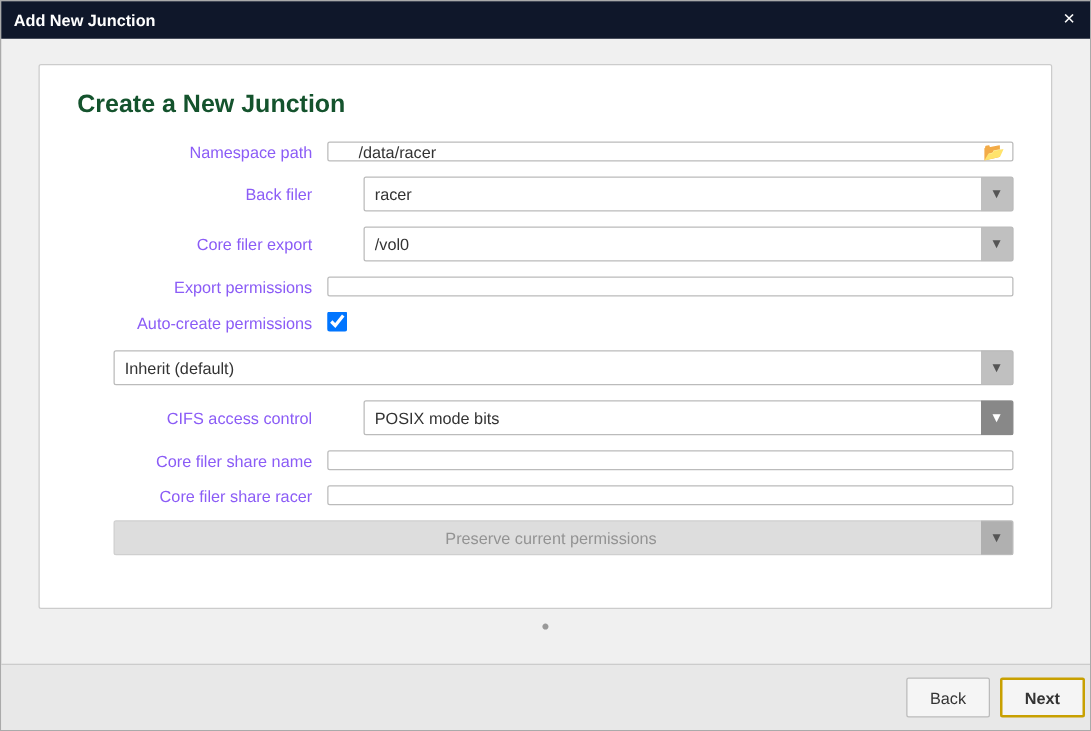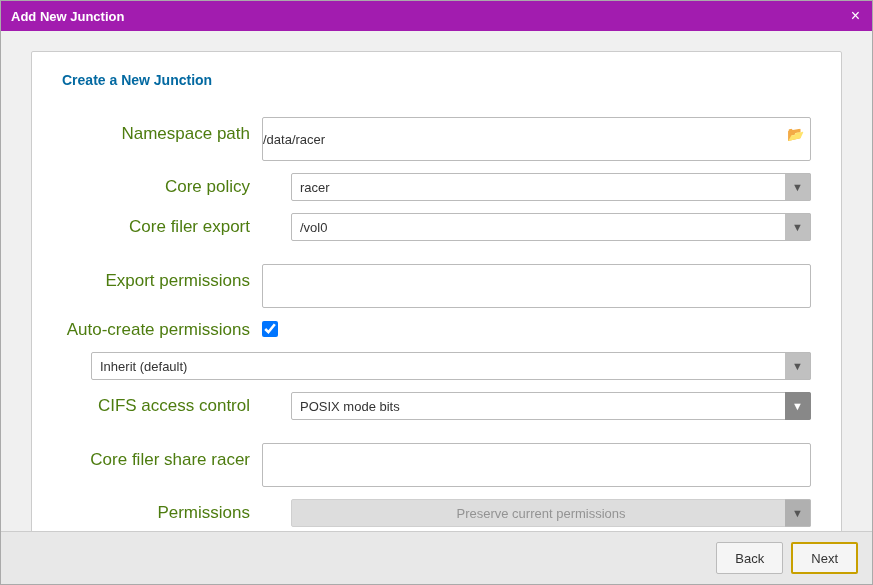--- a/index.html
+++ b/index.html
@@ -16,21 +16,21 @@
     .dialog {
       width: 873px;
       height: 585px;
       background: #f0f0f0;
       border: 1px solid #aaa;
       display: flex;
       flex-direction: column;
       position: relative;
     }
     .dialog-titlebar {
-      background: #a21caf;
+      background: #0f172a;
       color: #fff;
       padding: 7px 10px;
       display: flex;
       justify-content: space-between;
       align-items: center;
       font-size: 13px;
       font-weight: bold;
     }
     .dialog-close {
       color: #fff;
@@ -46,51 +46,50 @@
       padding: 20px 30px;
       overflow: auto;
     }
     .form-section {
       border: 1px solid #ccc;
       background: #fff;
       padding: 20px 30px 30px 30px;
       border-radius: 2px;
     }
     .section-title {
-      font-size: 14px;
+      font-size: 20px;
       font-weight: bold;
-      color: #0369a1;
+      color: #14532d;
       margin-bottom: 18px;
     }
     .form-row {
       display: flex;
       align-items: center;
       margin-bottom: 12px;
     }
     .form-label {
       width: 200px;
       text-align: right;
       padding-right: 12px;
-      color: #4d7c0f;
-      font-size: 17px;
+      color: #8b5cf6;
+      font-size: 13px;
       flex-shrink: 0;
     }
     .form-control {
       flex: 1;
     }
     input[type="text"] {
       width: 100%;
-      height: 44px;
+      height: 16px;
       border: 1px solid #bbb;
-      padding: 4px 0;
+      padding: 4px 24px;
       font-size: 13px;
       background: #fff;
       border-radius: 2px;
       color: #333;
-      margin-top: 11px;
     }
     input[type="text"]:read-only {
       background: #f5f5f5;
     }
     .namespace-input-wrapper {
       position: relative;
       display: flex;
       align-items: center;
     }
     .namespace-input-wrapper input {
@@ -154,40 +153,40 @@
       border-color: #888;
     }
     input[type="checkbox"] {
       width: 16px;
       height: 16px;
       cursor: pointer;
     }
     .dialog-footer {
       background: #e8e8e8;
       border-top: 1px solid #ccc;
-      padding: 10px 14px;
+      padding: 10px 4px;
       display: flex;
       justify-content: flex-end;
       align-items: center;
       gap: 8px;
     }
     .btn {
       height: 32px;
       padding: 0 18px;
       font-size: 13px;
       border: 1px solid #bbb;
       border-radius: 2px;
       cursor: pointer;
       background: #f5f5f5;
       color: #333;
     }
     .btn-next {
       background: #f5f5f5;
       border: 2px solid #c8a000;
-      font-weight: normal;
+      font-weight: bold;
       color: #333;
     }
     .permissions-select select {
       background: #d0d0d0;
       color: #666;
       text-align: center;
     }
     .permissions-select .select-arrow {
       background: #b0b0b0;
     }
@@ -216,21 +215,21 @@
         <div class="form-label">Namespace path</div>
         <div class="form-control">
           <div class="namespace-input-wrapper">
             <input type="text" value="/data/racer" style="">
             <span class="namespace-icon">📂</span>
           </div>
         </div>
       </div>
 
       <div class="form-row">
-        <div class="form-label">Core policy</div>
+        <div class="form-label">Back filer</div>
         <div class="form-control">
           <div class="select-wrapper">
             <select>
               <option>racer</option>
             </select>
             <div class="select-arrow">▼</div>
           </div>
         </div>
       </div>
 
@@ -276,30 +275,35 @@
         <div class="form-control">
           <div class="select-wrapper">
             <select>
               <option>POSIX mode bits</option>
             </select>
             <div class="select-arrow select-arrow-dark">▼</div>
           </div>
         </div>
       </div>
 
+      <div class="form-row">
+        <div class="form-label">Core filer share name</div>
+        <div class="form-control">
+          <input type="text" value="" style="">
+        </div>
+      </div>
 
       <div class="form-row">
         <div class="form-label">Core filer share racer</div>
         <div class="form-control">
           <input type="text" value="" style="">
         </div>
       </div>
 
       <div class="form-row">
-        <div class="form-label">Permissions</div>
         <div class="form-control permissions-select">
           <div class="select-wrapper">
             <select disabled="" style="background:#d0d0d0;color:#666;">
               <option>Preserve current permissions</option>
             </select>
             <div class="select-arrow" style="background:#b0b0b0;">▼</div>
           </div>
         </div>
       </div>
 

